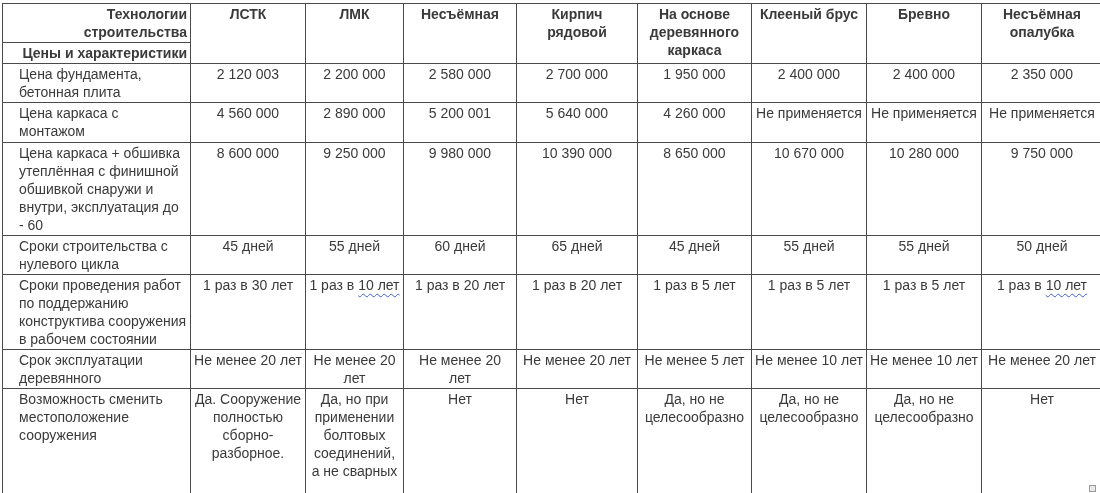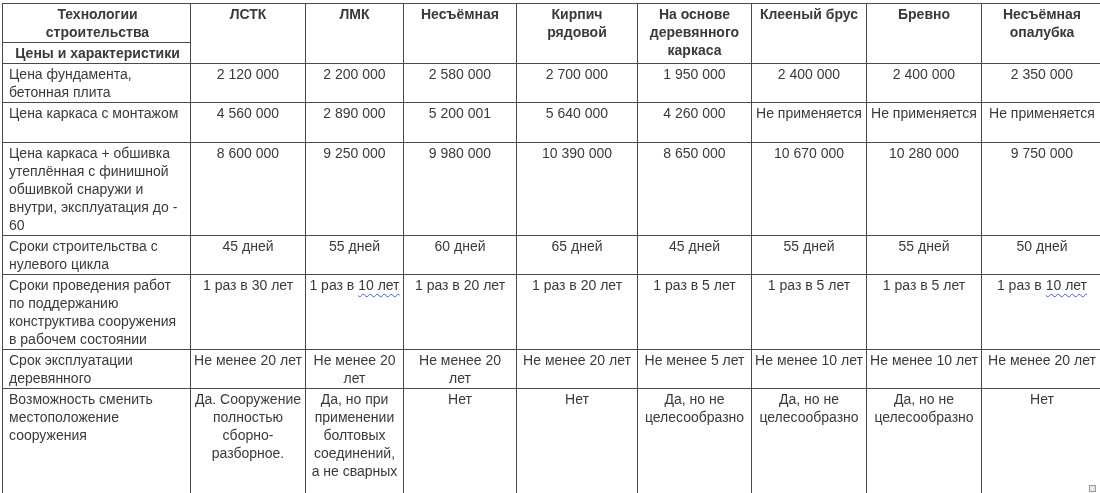--- a/index.html
+++ b/index.html
@@ -20,23 +20,23 @@
   }
   th,td{
     border:1px solid var(--border);
     vertical-align:top;
     padding:1px 3px;
     text-align:center;
     font-weight:normal;
     overflow:hidden;
     word-wrap:break-word;
   }
-  th.corner-cell{ text-align:center;font-weight:bold;padding-left:5px; }
+  th.corner-cell{ text-align:right;font-weight:bold;padding-left:5px; }
   th.col-head{ font-weight:bold; }
-  th.row-label{ text-align:left;font-weight:normal;padding-left:6px; }
+  th.row-label{ text-align:left;font-weight:normal;padding-left:16px; }
   thead tr:nth-child(1){height:36px;}
   thead tr:nth-child(2){height:19px;}
   tbody tr:nth-child(1){height:37px;}
   tbody tr:nth-child(2){height:40px;}
   tbody tr:nth-child(3){height:89px;}
   tbody tr:nth-child(4){height:38px;}
   tbody tr:nth-child(5){height:74px;}
   tbody tr:nth-child(6){height:37px;}
   tbody tr:nth-child(7){height:108px;}
   .wavy{
@@ -84,21 +84,21 @@
         <th rowspan="2" class="col-head">Несъёмная опалубка</th>
       </tr>
     <tr>
       <th class="corner-cell">Цены и характеристики</th>
     </tr>
   </thead>
   <tbody id="table-body">
 
   <tr>
         <th class="row-label">Цена фундамента, бетонная плита</th>
-        <td>2 120 000</td>
+        <td>2 120 003</td>
         <td>2 200 000</td>
         <td>2 580 000</td>
         <td>2 700 000</td>
         <td>1 950 000</td>
         <td>2 400 000</td>
         <td>2 400 000</td>
         <td>2 350 000</td>
       </tr>
       <tr>
         <th class="row-label">Цена каркаса с монтажом</th>

